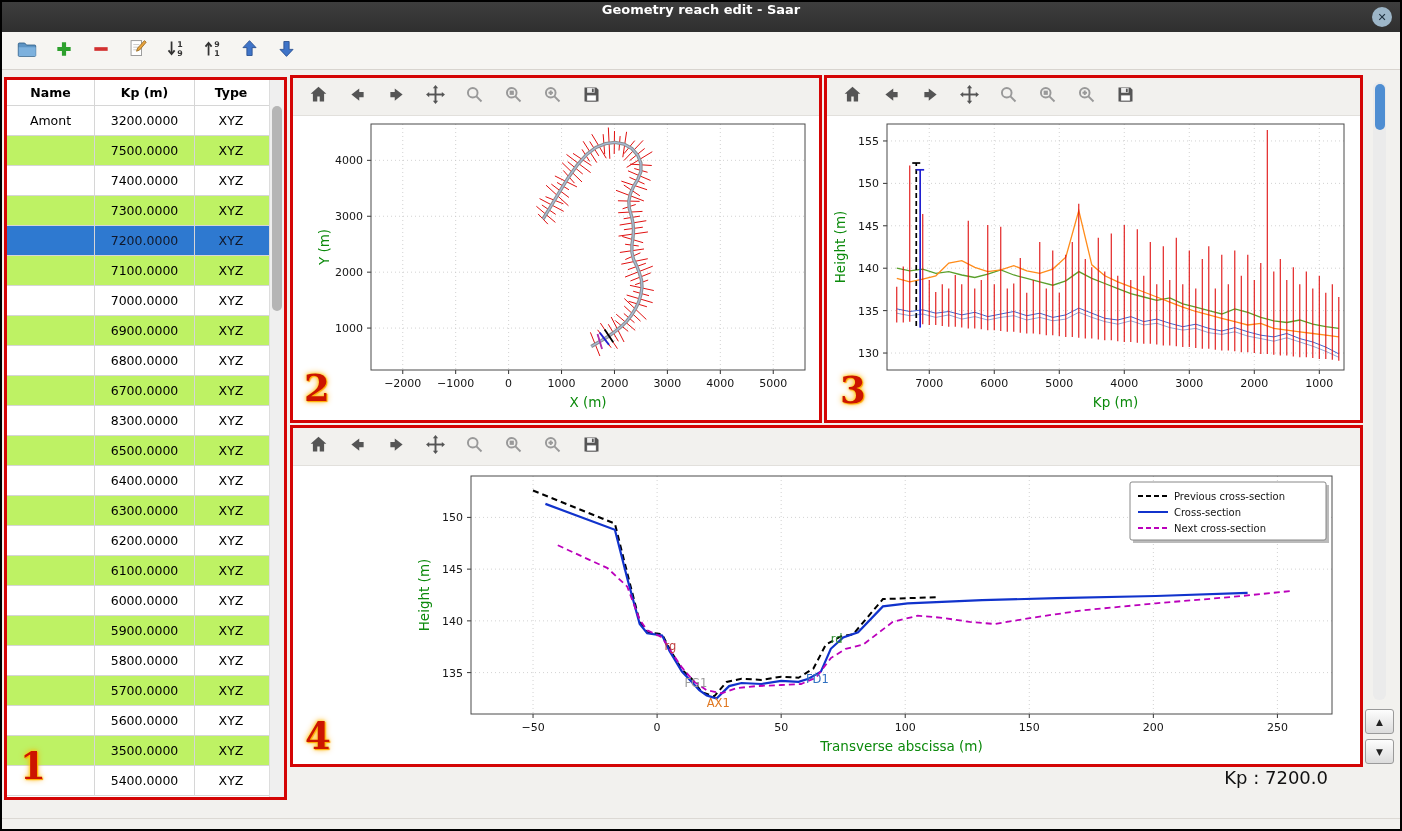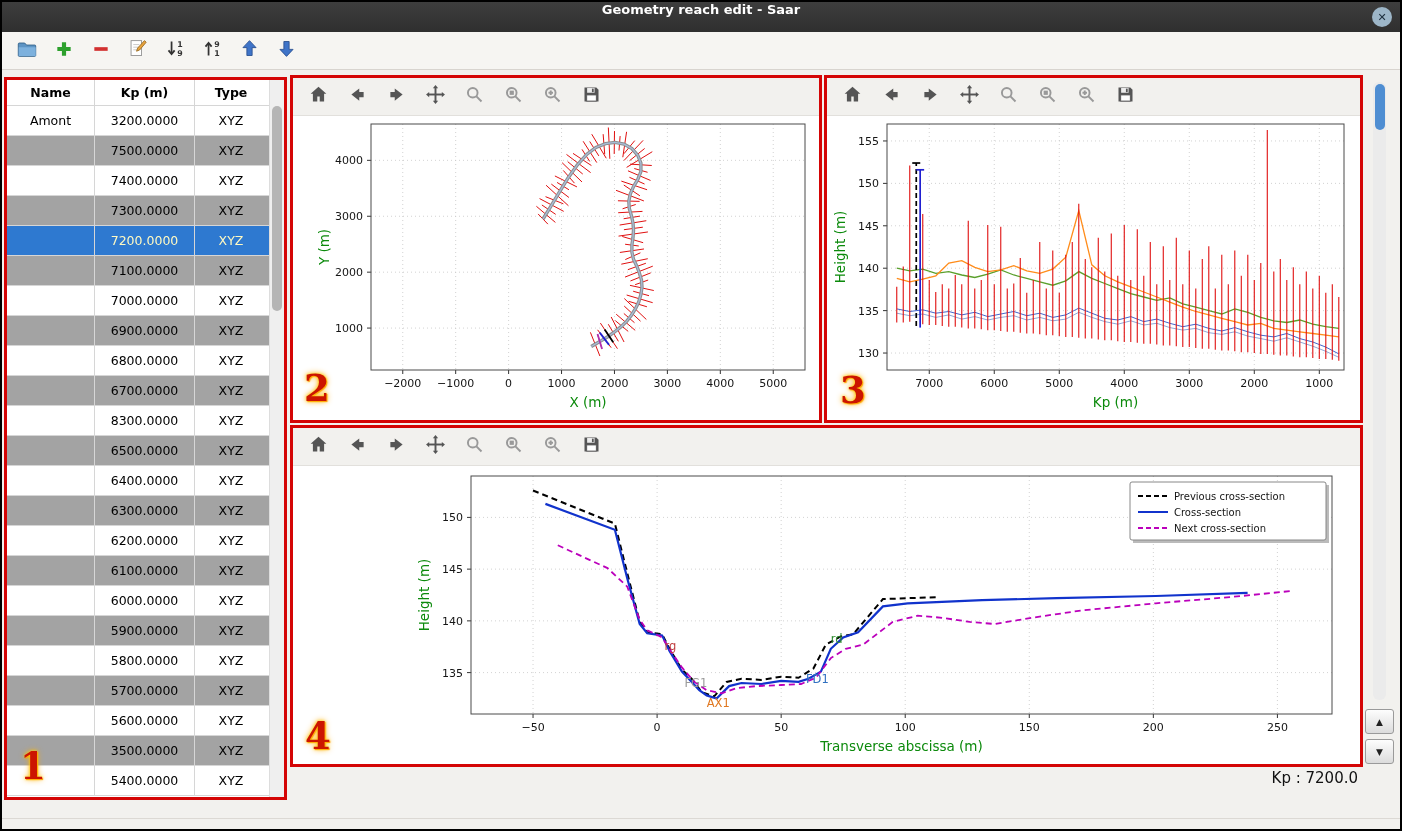--- a/index.html
+++ b/index.html
@@ -16,32 +16,32 @@
   #panel4{left:288px;top:423px;width:1073px;height:342px}
   .ptoolbar{height:38px;background:#f2f1ee;border-bottom:1px solid #e2e0dc;display:flex;align-items:center;padding-left:10px;gap:9px}
   .pbtn{width:30px;height:30px;display:flex;align-items:center;justify-content:center}
   svg text{font-family:"DejaVu Sans","Liberation Sans",sans-serif}
   .anno{position:absolute;z-index:40;font-family:"DejaVu Serif","Liberation Serif",serif;font-weight:bold;font-size:37px;color:#cc1500;
         text-shadow:0 0 3px #ffd700,0 0 6px #ffaa00,1px 1px 1px #ff8800}
   
   .tablewrap{position:absolute;inset:0;overflow:hidden;background:#fff}
   .trow{display:flex;height:30px;border-bottom:1px solid #d6d6d6}
   .trow.thead{height:26px;font-weight:bold}
-  .trow.alt{background:#a3a3a3}
-  .trow.sel{background:#2e79d0;color:#fef9c3}
+  .trow.alt{background:#bef264}
+  .trow.sel{background:#2e79d0;color:#0f172a}
   .tc{display:flex;align-items:center;justify-content:center;font-size:12.5px;border-right:1px solid #d6d6d6;overflow:hidden}
   .tc.c0{width:88px}.tc.c1{width:100px}.tc.c2{width:72px;border-right:none}
   .tscroll{position:absolute;top:0;right:0;width:15px;bottom:0;background:#efefef;border-left:1px solid #ddd}
   .tthumb{position:absolute;left:2px;right:2px;top:26px;height:205px;background:#b5b5b5;border-radius:5px}
   .vscroll{position:absolute;left:1371px;top:80px;width:13px;height:618px;background:#ebebeb;border-radius:6px}
   .vthumb{position:absolute;left:1.5px;width:10px;top:2px;height:46px;background:#4f8ed2;border-radius:5px}
   .navbtn{position:absolute;width:29px;height:25px;background:linear-gradient(#fdfdfd,#dcdcdc);border:1px solid #9a9a9a;border-radius:3px;display:flex;align-items:center;justify-content:center;font-size:9px;color:#222}
   #navup{left:1363px;top:707px}
   #navdown{left:1363px;top:737px}
-  .statustext{position:absolute;left:1050px;top:768px;width:306px;text-align:right;font-size:15px;color:#111;line-height:16px}
+  .statustext{position:absolute;left:1020px;top:768px;width:306px;text-align:right;font-size:18px;color:#111;line-height:16px}
   .bottomstrip{position:absolute;left:0;right:0;top:816px;height:13px;background:#f2f1ee;border-top:1px solid #dcd9d4}
 </style>
 </head>
 <body>
 
 <div id="window">
 
   <div class="titlebar">
     <span>Geometry reach edit - Saar</span>
     <div class="closebtn">

